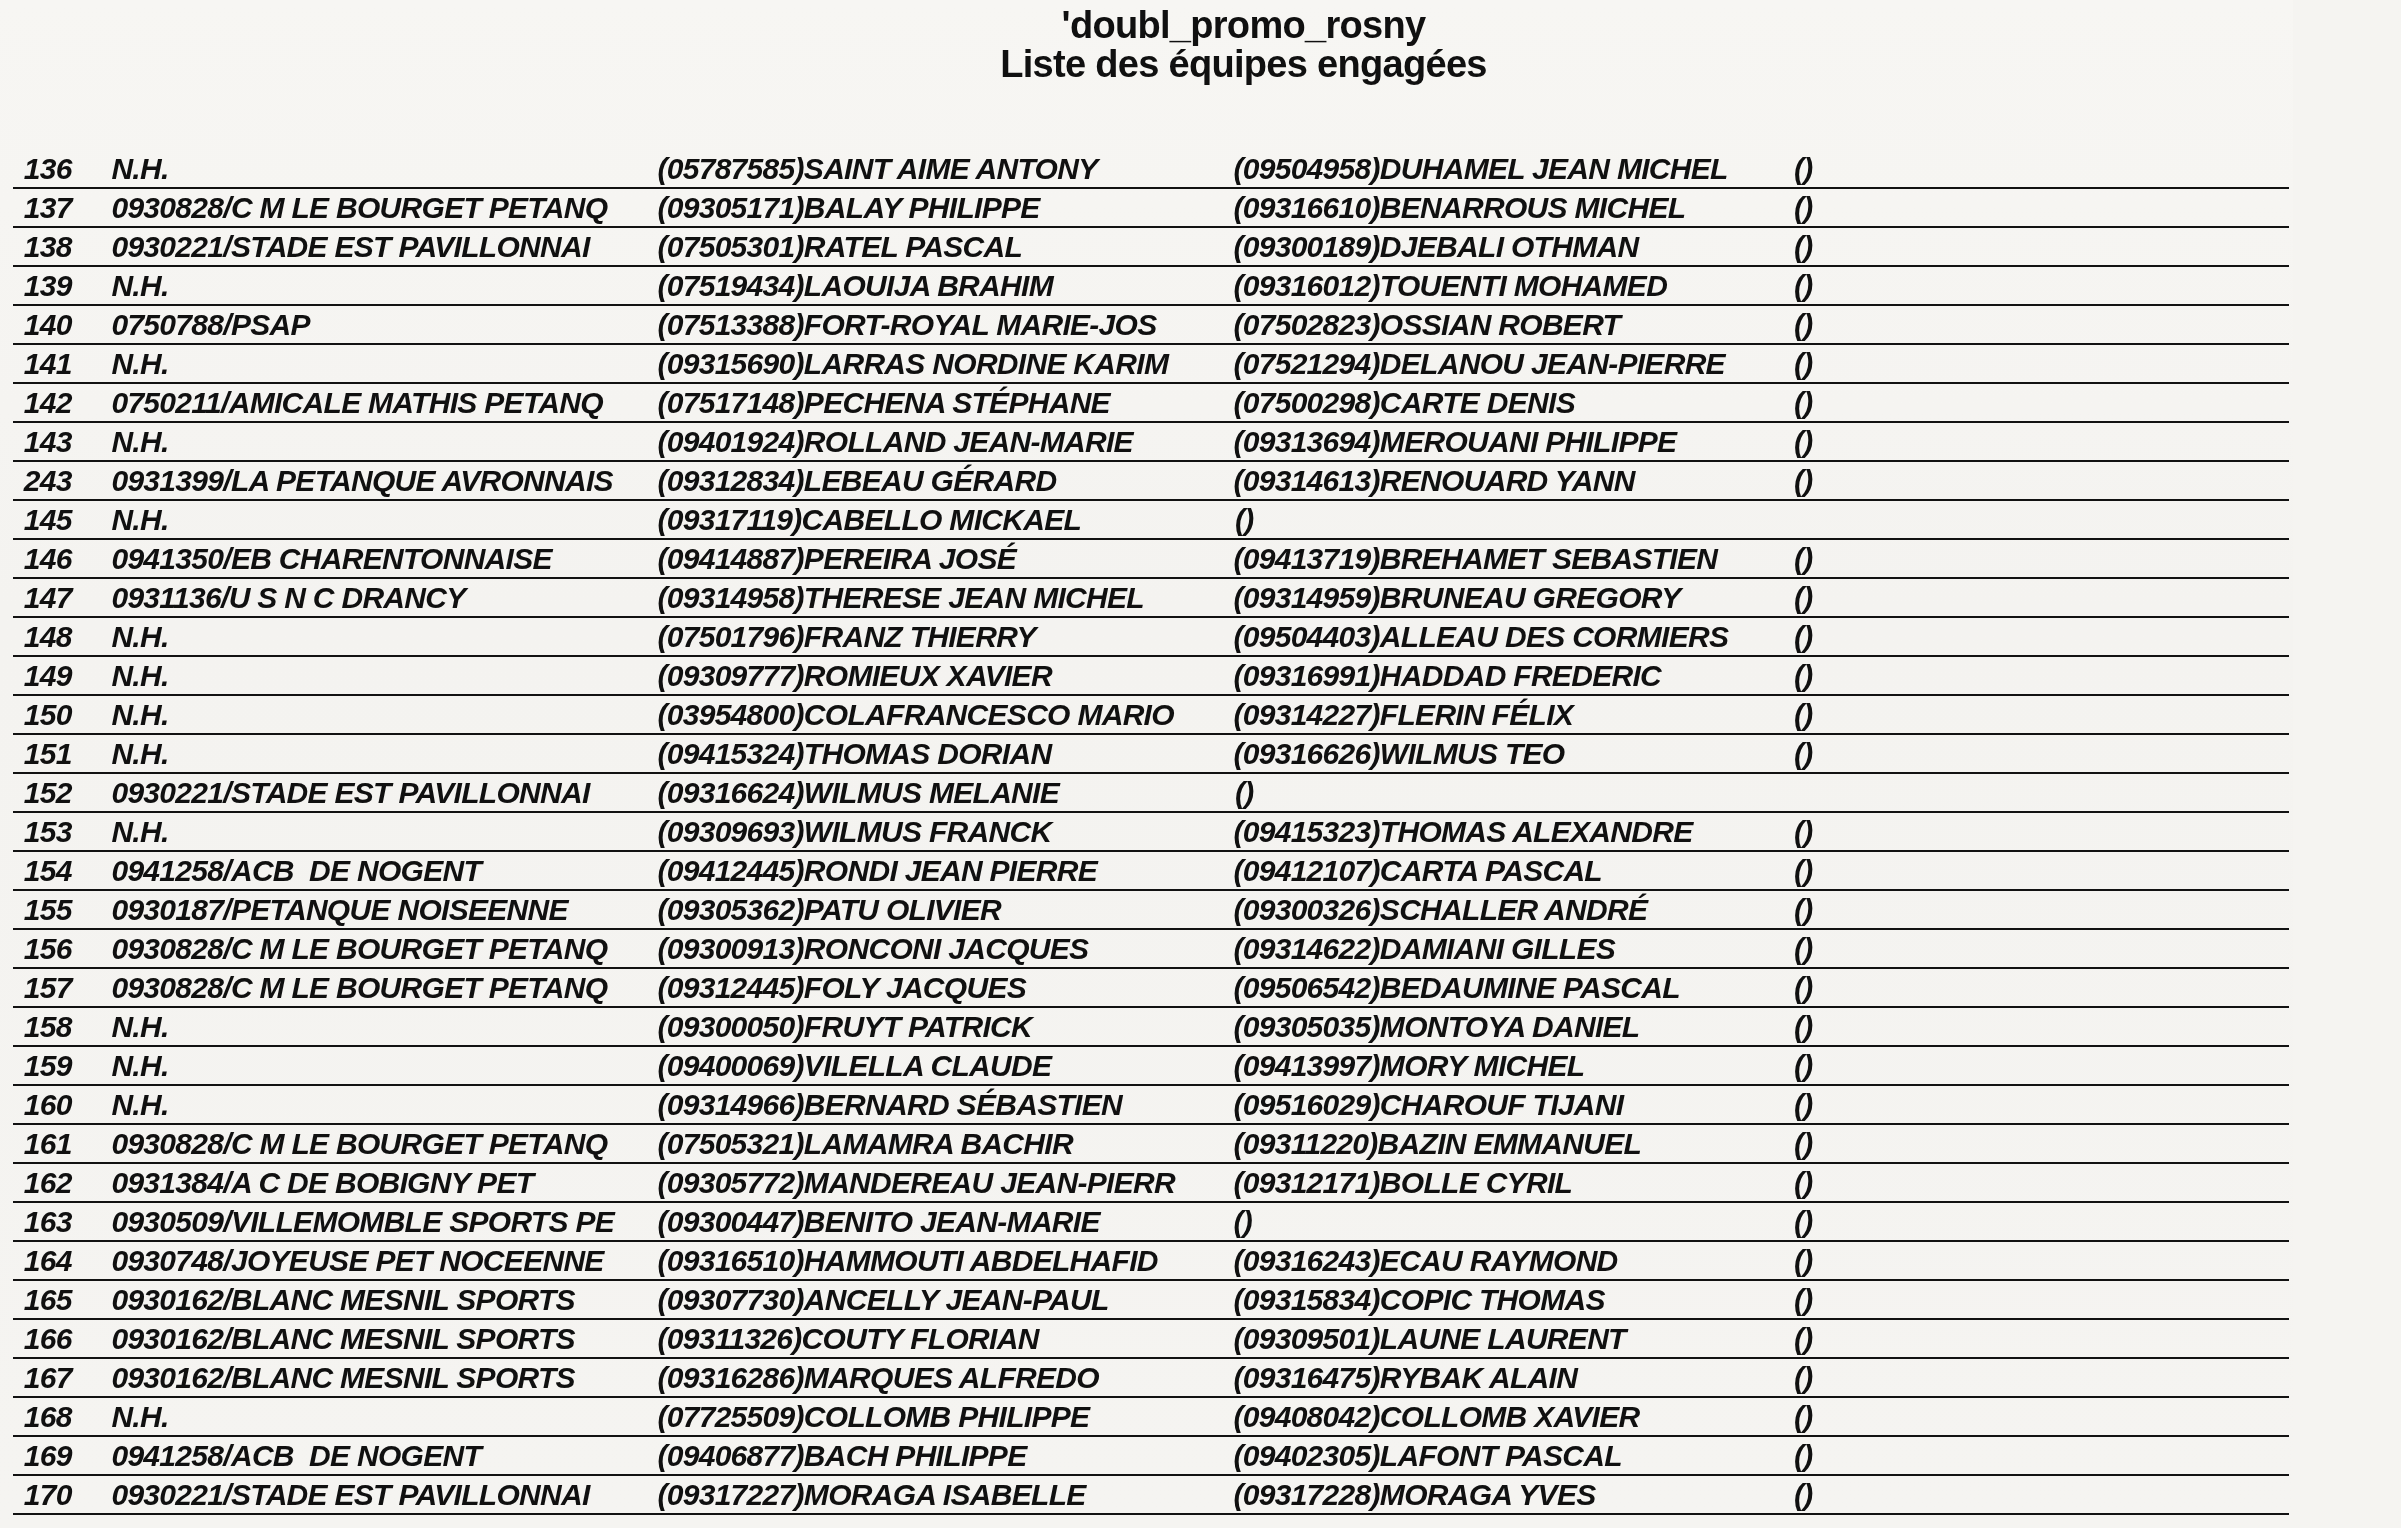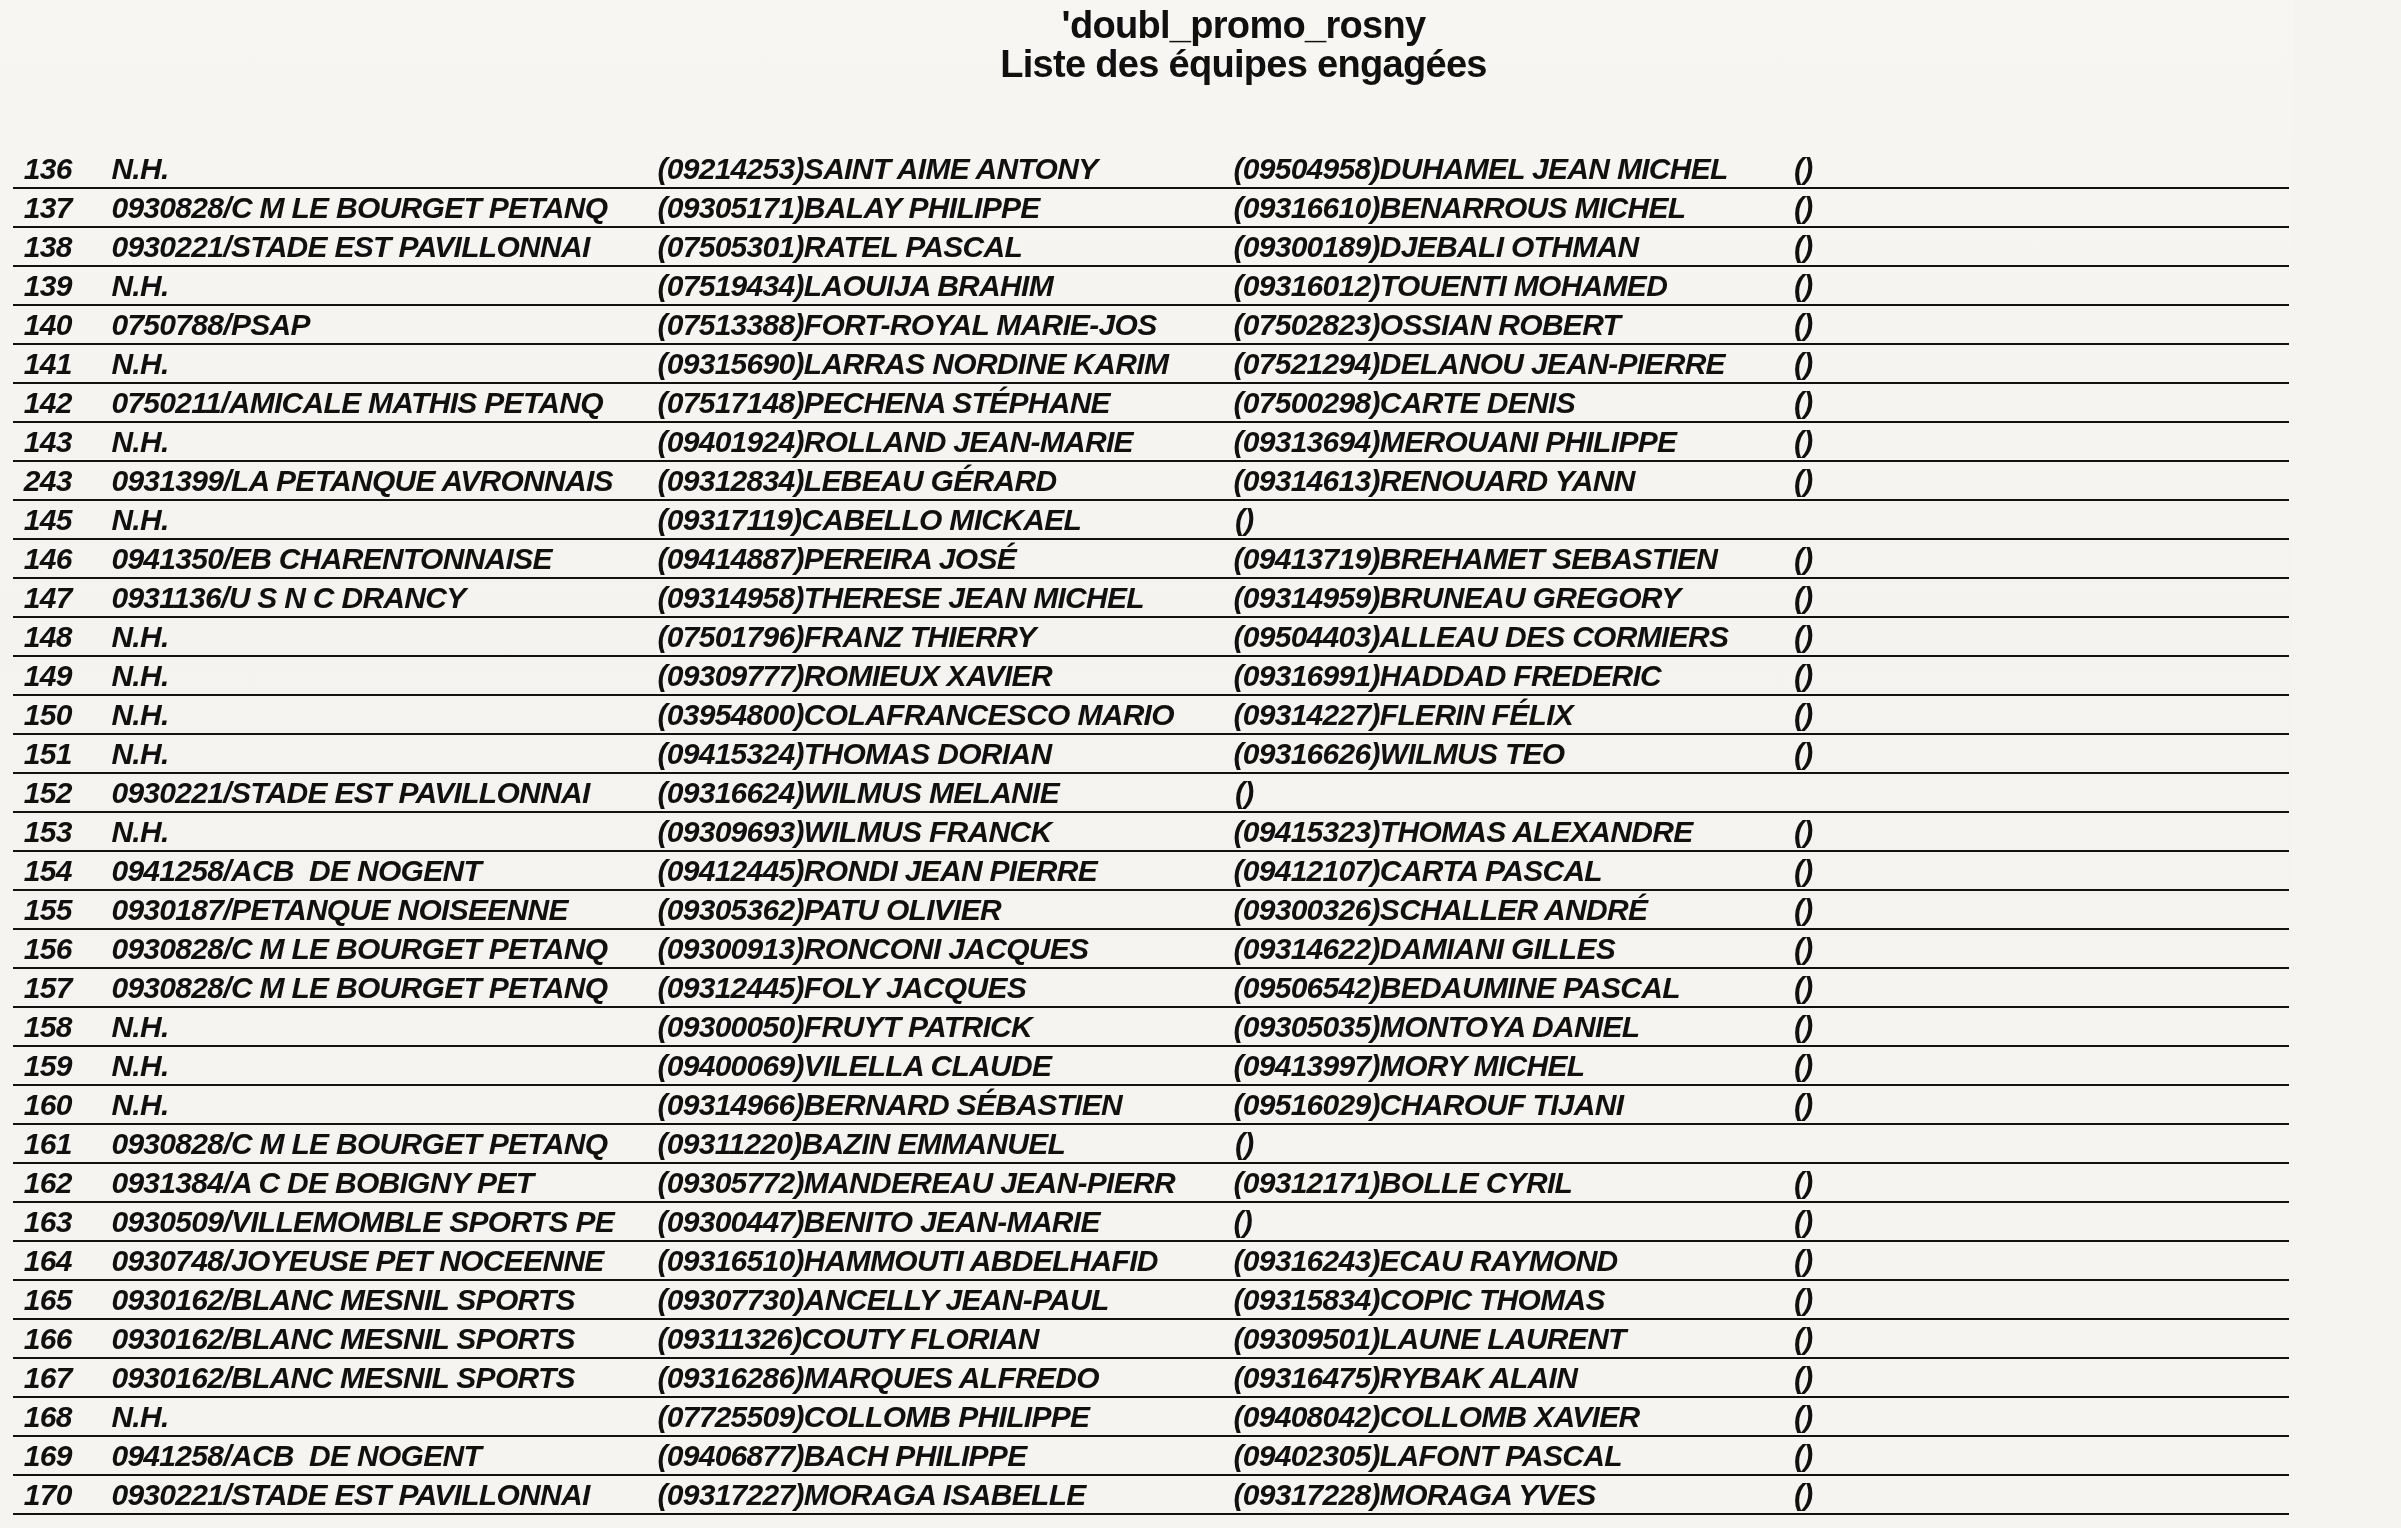--- a/index.html
+++ b/index.html
@@ -62,21 +62,21 @@
 
 <div class="page">
   <div class="title-block">
     <div class="title-line1">'doubl_promo_rosny</div>
     <div class="title-line2">Liste des équipes engagées</div>
   </div>
   <div class="teams-table" id="rows">
   <div class="row">
     <span class="cell num">136</span>
     <span class="cell club">N.H.</span>
-    <span class="cell p1">(09214253)SAINT AIME ANTONY</span>
+    <span class="cell p1">(05787585)SAINT AIME ANTONY</span>
     <span class="cell p2">(09504958)DUHAMEL JEAN MICHEL</span>
     <span class="cell extra">()</span>
   </div>
 
   <div class="row">
     <span class="cell num">137</span>
     <span class="cell club">0930828/C M LE BOURGET PETANQ</span>
     <span class="cell p1">(09305171)BALAY PHILIPPE</span>
     <span class="cell p2">(09316610)BENARROUS MICHEL</span>
     <span class="cell extra">()</span>
@@ -260,20 +260,21 @@
     <span class="cell num">160</span>
     <span class="cell club">N.H.</span>
     <span class="cell p1">(09314966)BERNARD SÉBASTIEN</span>
     <span class="cell p2">(09516029)CHAROUF TIJANI</span>
     <span class="cell extra">()</span>
   </div>
 
   <div class="row">
     <span class="cell num">161</span>
     <span class="cell club">0930828/C M LE BOURGET PETANQ</span>
+    <span class="cell p1">(07505321)LAMAMRA BACHIR</span>
     <span class="cell p2">(09311220)BAZIN EMMANUEL</span>
     <span class="cell extra">()</span>
   </div>
 
   <div class="row">
     <span class="cell num">162</span>
     <span class="cell club">0931384/A C DE BOBIGNY PET</span>
     <span class="cell p1">(09305772)MANDEREAU JEAN-PIERR</span>
     <span class="cell p2">(09312171)BOLLE CYRIL</span>
     <span class="cell extra">()</span>

